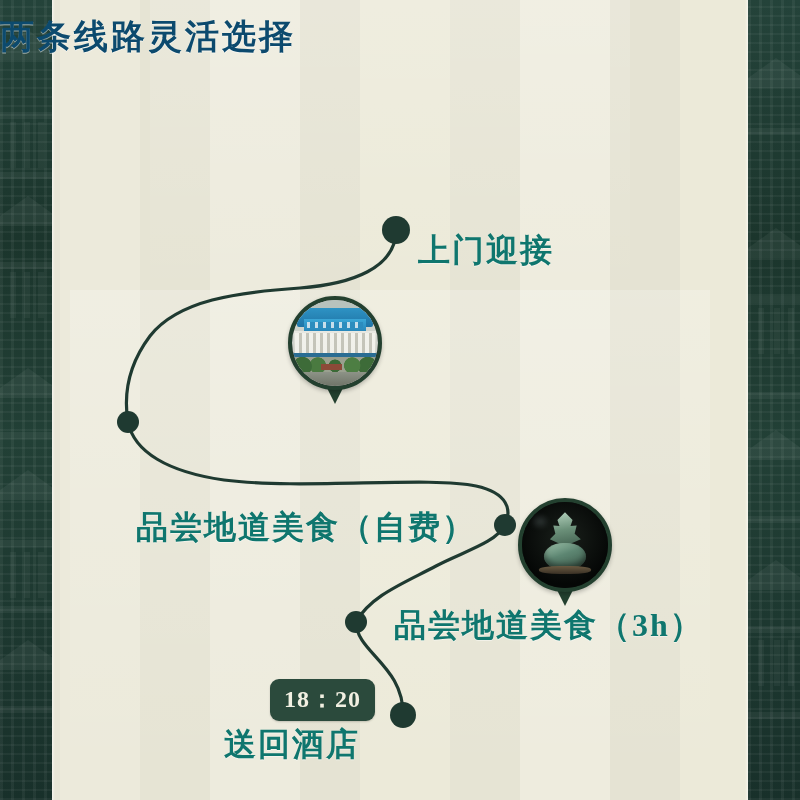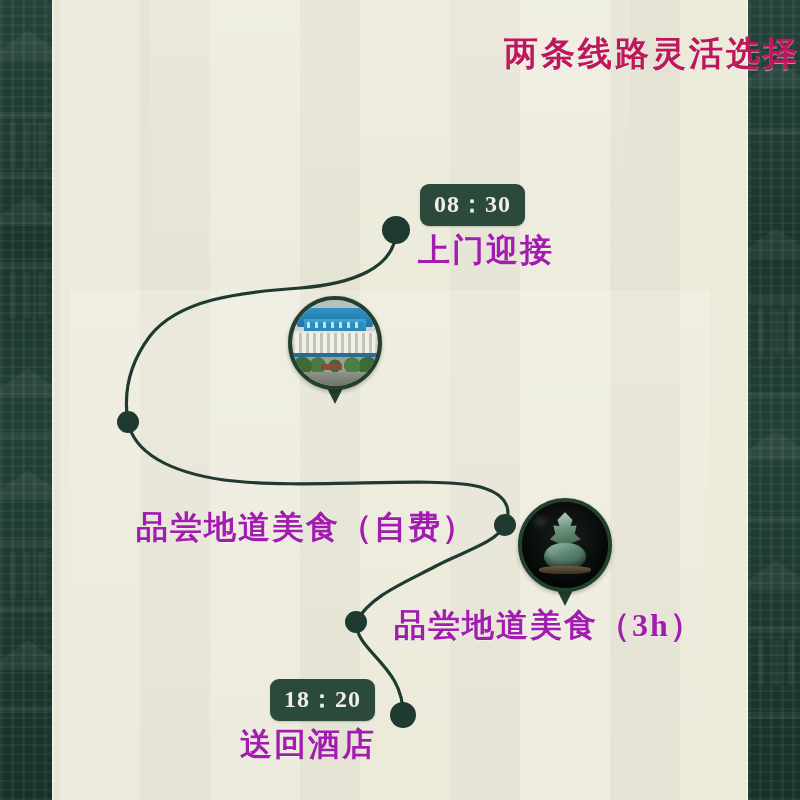--- a/index.html
+++ b/index.html
@@ -70,22 +70,22 @@
   }
   .edge-seam{
     position:absolute;top:0;height:800px;width:3px;
     background:linear-gradient(90deg,rgba(255,255,255,.55),rgba(255,255,255,0));
   }
   .edge-seam.l{left:52px;}
   .edge-seam.r{left:745px;background:linear-gradient(270deg,rgba(255,255,255,.55),rgba(255,255,255,0));}
 
   
   .title{
-    position:absolute;left:0;right:0;top:31px;text-align:right;
-    font-size:34px;font-weight:700;letter-spacing:3px;color:#be185d;
+    position:absolute;left:0;right:0;top:14px;text-align:left;
+    font-size:34px;font-weight:700;letter-spacing:3px;color:#0c4a6e;
     text-shadow:0 1px 0 rgba(255,255,255,.5);
   }
   .subtitle{
     position:absolute;left:0;right:0;top:100px;text-align:center;
     font-size:30px;font-weight:400;letter-spacing:2px;color:#41524a;
     text-shadow:0 1px 0 rgba(255,255,255,.45);
   }
 
   
   #route{position:absolute;left:0;top:0;width:800px;height:800px;}
@@ -96,29 +96,29 @@
     color:#f2f0e2;font-size:24px;font-weight:700;letter-spacing:1px;
     padding:4px 14px 6px 14px;white-space:nowrap;
     font-family:"Liberation Serif","DejaVu Serif",serif;
     box-shadow:0 1px 2px rgba(0,0,0,.18);
   }
   .badge-1{left:420px;top:184px;}
   .badge-2{left:270px;top:679px;}
 
   
   .stop-label{
-    position:absolute;white-space:nowrap;color:#a21caf;
+    position:absolute;white-space:nowrap;color:#0f766e;
     font-size:32px;font-weight:700;letter-spacing:2px;
     text-shadow:0 1px 0 rgba(255,255,255,.45);
   }
   .lbl-1{left:418px;top:229px;}
   .lbl-2{left:166px;top:403px;}
   .lbl-3{left:136px;top:506px;}
   .lbl-4{left:394px;top:604px;}
-  .lbl-5{left:240px;top:723px;}
+  .lbl-5{left:224px;top:723px;}
 
   
   .pin{position:absolute;width:94px;height:110px;}
   .pin .disc{
     position:absolute;left:0;top:0;width:94px;height:94px;border-radius:50%;
     border:4px solid #23402f;box-sizing:border-box;overflow:hidden;
     background:#0b0f0c;
     box-shadow:0 2px 4px rgba(0,0,0,.25);
   }
   .pin .tail{
@@ -269,21 +269,20 @@
              C 404,583 370,596 356,622" fill="none" stroke="#1f3a31" stroke-width="3.2" stroke-linecap="round"></path>
     <path d="M356,622 C 356,652 404,666 403,715" fill="none" stroke="#1f3a31" stroke-width="3.2" stroke-linecap="round"></path>
 
     <circle cx="396" cy="230" r="14" fill="#1f3a31"></circle>
     <circle cx="128" cy="422" r="11" fill="#1f3a31"></circle>
     <circle cx="505" cy="525" r="11" fill="#1f3a31"></circle>
     <circle cx="356" cy="622" r="11" fill="#1f3a31"></circle>
     <circle cx="403" cy="715" r="13" fill="#1f3a31"></circle>
   </svg>
 
-  <div class="badge badge-1">08：30</div>
   <div class="badge badge-2">18：20</div>
 
   <div class="pin pin-1">
     <div class="tail"></div>
     <div class="disc">
       <div class="museum">
         <div class="sky"></div>
         <div class="roof"></div>
         <div class="roof2"></div>
         <div class="roofwin"></div>

